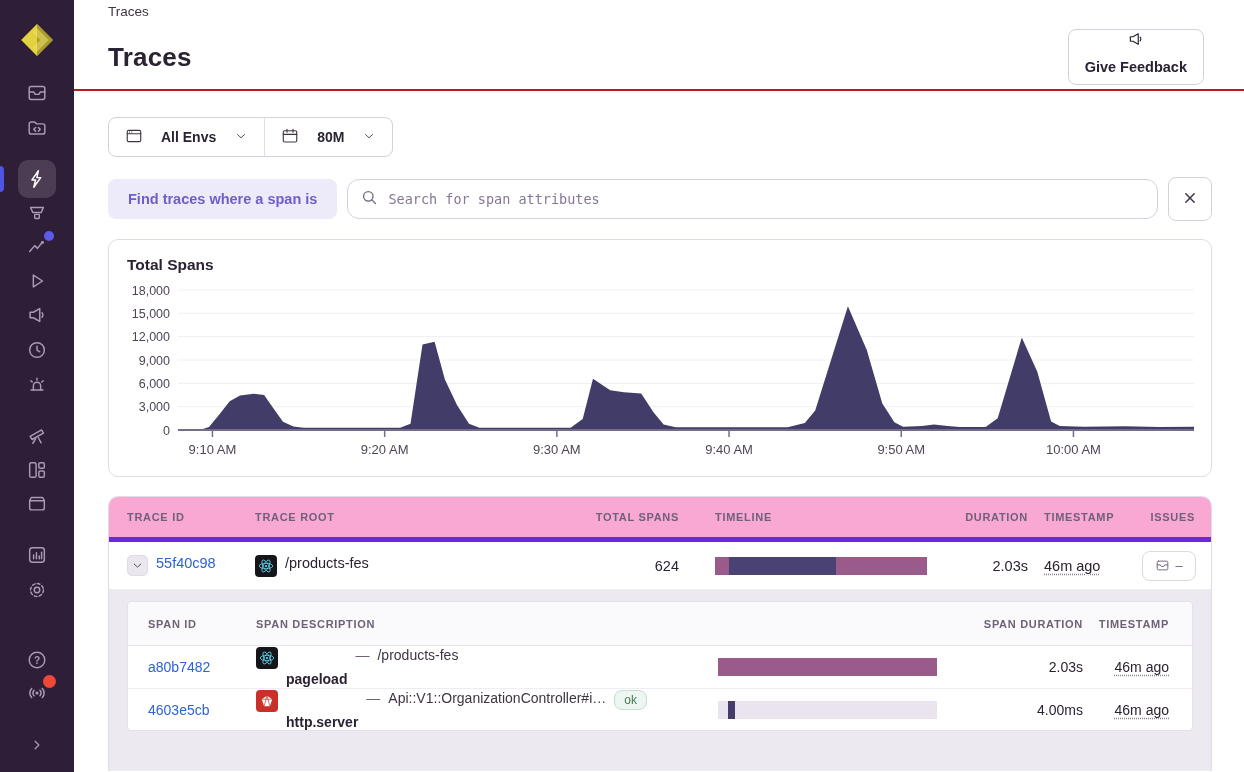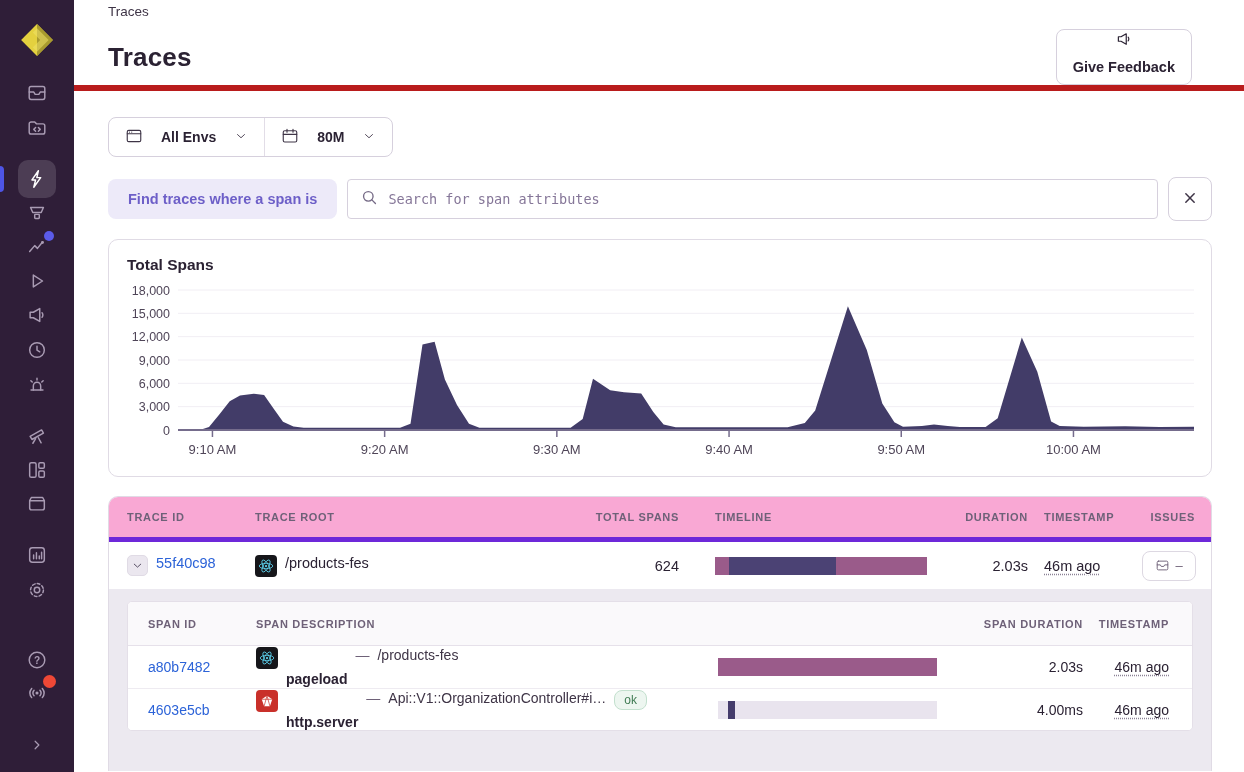--- a/index.html
+++ b/index.html
@@ -13,42 +13,42 @@
   .side-icon svg { stroke:#A99BB3; fill:none; stroke-width:1.6; stroke-linecap:round; stroke-linejoin:round; }
   .side-icon.active { background:rgba(255,255,255,0.14); }
   .side-icon.active svg { stroke:#FFFFFF; }
   .active-bar { position:absolute; left:0; top:166px; width:4px; height:26px; border-radius:0 4px 4px 0; }
   .noti-dot { position:absolute; border-radius:50%; }
   .logo-wrap { position:absolute; top:20px; left:50%; transform:translateX(-50%); width:40px; height:40px;
                display:flex; align-items:center; justify-content:center; cursor:pointer; }
 
   
   .main { flex:1; display:flex; flex-direction:column; min-width:0; }
-  .main-header { height:91px; border-bottom:6px solid #b91c1c; padding:4px 52px 0 34px; flex:0 0 91px; }
+  .main-header { height:91px; border-bottom:2px solid #b91c1c; padding:4px 40px 0 34px; flex:0 0 91px; }
   .breadcrumb { font-size:13.5px; color:#3E3446; cursor:pointer; }
   .title-row { margin-top:10px; display:flex; align-items:center; justify-content:space-between; }
   .page-title { font-size:26px; font-weight:bold; letter-spacing:0.2px; color:#2B2233; }
   .btn { display:inline-flex; align-items:center; gap:8px; border:1px solid #D6D0DD; background:#fff;
          border-radius:8px; font-weight:bold; font-size:14.5px; color:#2B2233; cursor:pointer; }
   .feedback-btn { height:56px; padding:0 16px;flex-direction:column; }
   .btn svg { stroke:#2B2233; fill:none; stroke-width:1.6; stroke-linecap:round; stroke-linejoin:round; }
 
   .content { padding:26px 32px 0 34px; }
 
   
   .filter-group { display:inline-flex; align-items:stretch; border:1px solid #D6D0DD; border-radius:8px; height:40px; }
   .filter-btn { display:inline-flex; align-items:center; gap:18px; padding:0 16px; font-weight:bold; font-size:14px; cursor:pointer; }
   .filter-btn svg { stroke:#3E3446; fill:none; stroke-width:1.5; stroke-linecap:round; stroke-linejoin:round; }
   .filter-divider { width:1px; background:#E2DDE7; margin:0; }
 
   
   .query-row { margin-top:20px; display:flex; align-items:center; gap:10px; }
   .where-pill { height:40px; display:inline-flex; align-items:center; padding:0 20px; border-radius:8px;
                 background:#EDEAF9; color:#6D5FC8; font-weight:bold; font-size:14.5px; white-space:nowrap; }
-  .search-box { flex:1; height:40px; border:1px solid #D6D0DD; border-radius:4px; display:flex; align-items:center;
+  .search-box { flex:1; height:40px; border:1px solid #D6D0DD; border-radius:12px; display:flex; align-items:center;
                 padding:0 12px; gap:9px; background:#fff; }
   .search-box svg { stroke:#756A86; fill:none; stroke-width:1.7; stroke-linecap:round; flex:0 0 auto; }
   .search-box input { border:none; outline:none; flex:1; font-family:"DejaVu Sans Mono", monospace;
                       font-size:13.5px; color:#2B2233; background:transparent; }
   .search-box input::placeholder { color:#857698; }
   .clear-btn { width:44px; height:44px; border:1px solid #D6D0DD; border-radius:8px; background:#fff;
                display:flex; align-items:center; justify-content:center; cursor:pointer; flex:0 0 44px; }
   .clear-btn svg { stroke:#3E3446; stroke-width:1.8; stroke-linecap:round; }
   .add-cond-row { margin-top:10px; }
   .add-cond-btn { height:36px; padding:0 14px; }

